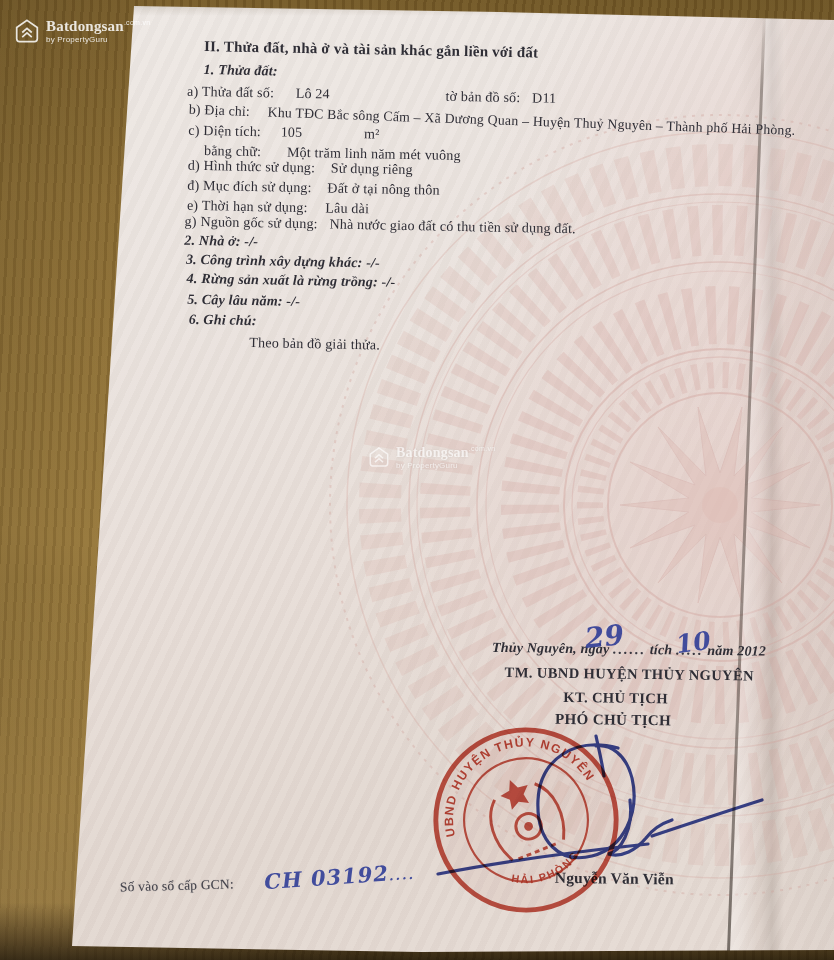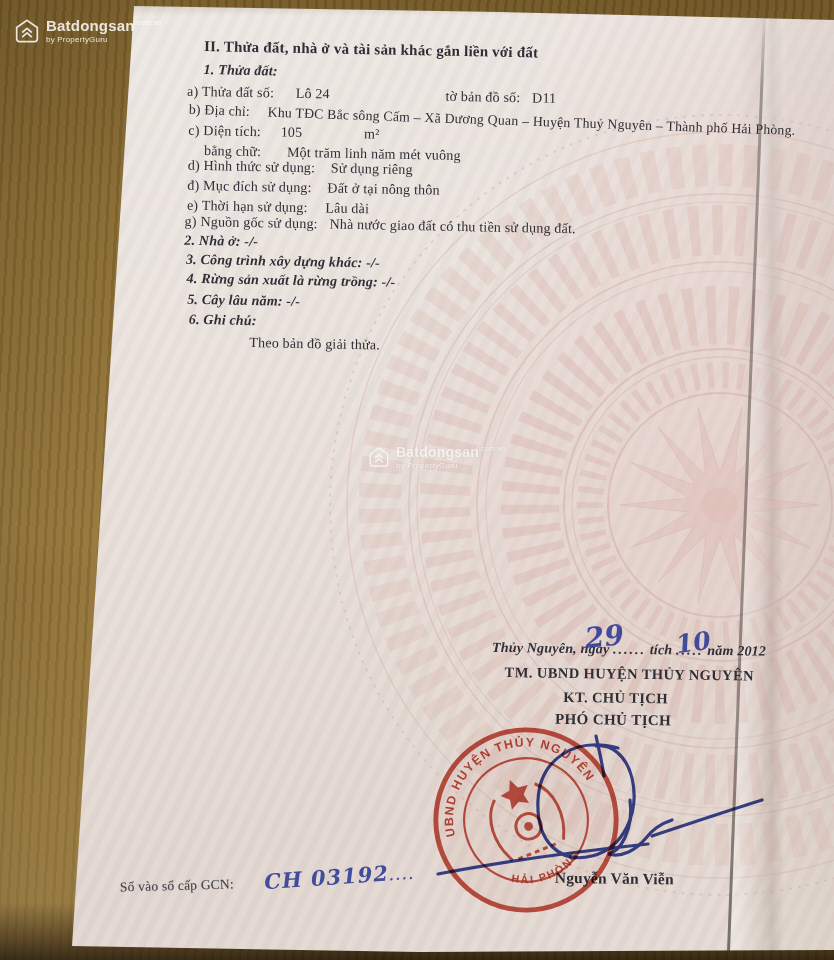--- a/index.html
+++ b/index.html
@@ -11,21 +11,21 @@
       linear-gradient(to bottom, rgba(0,0,0,0) 94%, rgba(20,12,5,.45) 98%, rgba(10,6,2,.65) 100%),
       radial-gradient(circle at 4% 96%, rgba(214,180,110,.35), transparent 28%),
       linear-gradient(to right, rgba(0,0,0,.10), transparent 20%),
       repeating-linear-gradient(93deg, rgba(60,40,10,.10) 0 3px, rgba(255,230,160,.05) 3px 9px),
       linear-gradient(188deg,#6b5224 0%, #8a6c33 28%, #9c7c3e 60%, #8a6c33 85%, #74592a 100%);
   }
 
   
   .bds{position:absolute;display:flex;align-items:center;gap:6px;font-family:"Liberation Sans",sans-serif;}
   .bds .txt{line-height:1;}
-  .bds .brand{font-size:15px;font-weight:bold;letter-spacing:.2px;}
+  .bds .brand{font-size:15px;font-weight:bold;letter-spacing:.2px;font-family:Liberation Serif, serif;}
   .bds .tld{font-size:7px;vertical-align:6px;letter-spacing:.3px;}
   .bds .byline{font-size:8px;margin-top:2px;letter-spacing:.2px;}
   .bds-top{left:14px;top:18px;color:rgba(255,255,255,.85);z-index:2;}
   .bds-mid{left:368px;top:444px;color:rgba(255,255,255,.9);z-index:7;text-shadow:0 0 2px rgba(120,110,105,.25);opacity:.75;}
 
   
   .paper{position:absolute;inset:0;z-index:1;
     clip-path:polygon(134px 6px, 500px 12px, 834px 20px, 834px 950px, 420px 952px, 72px 946px);
     background:
       linear-gradient(to right, rgba(105,90,70,.30) 0px, rgba(160,145,125,.12) 12px, transparent 30px),

